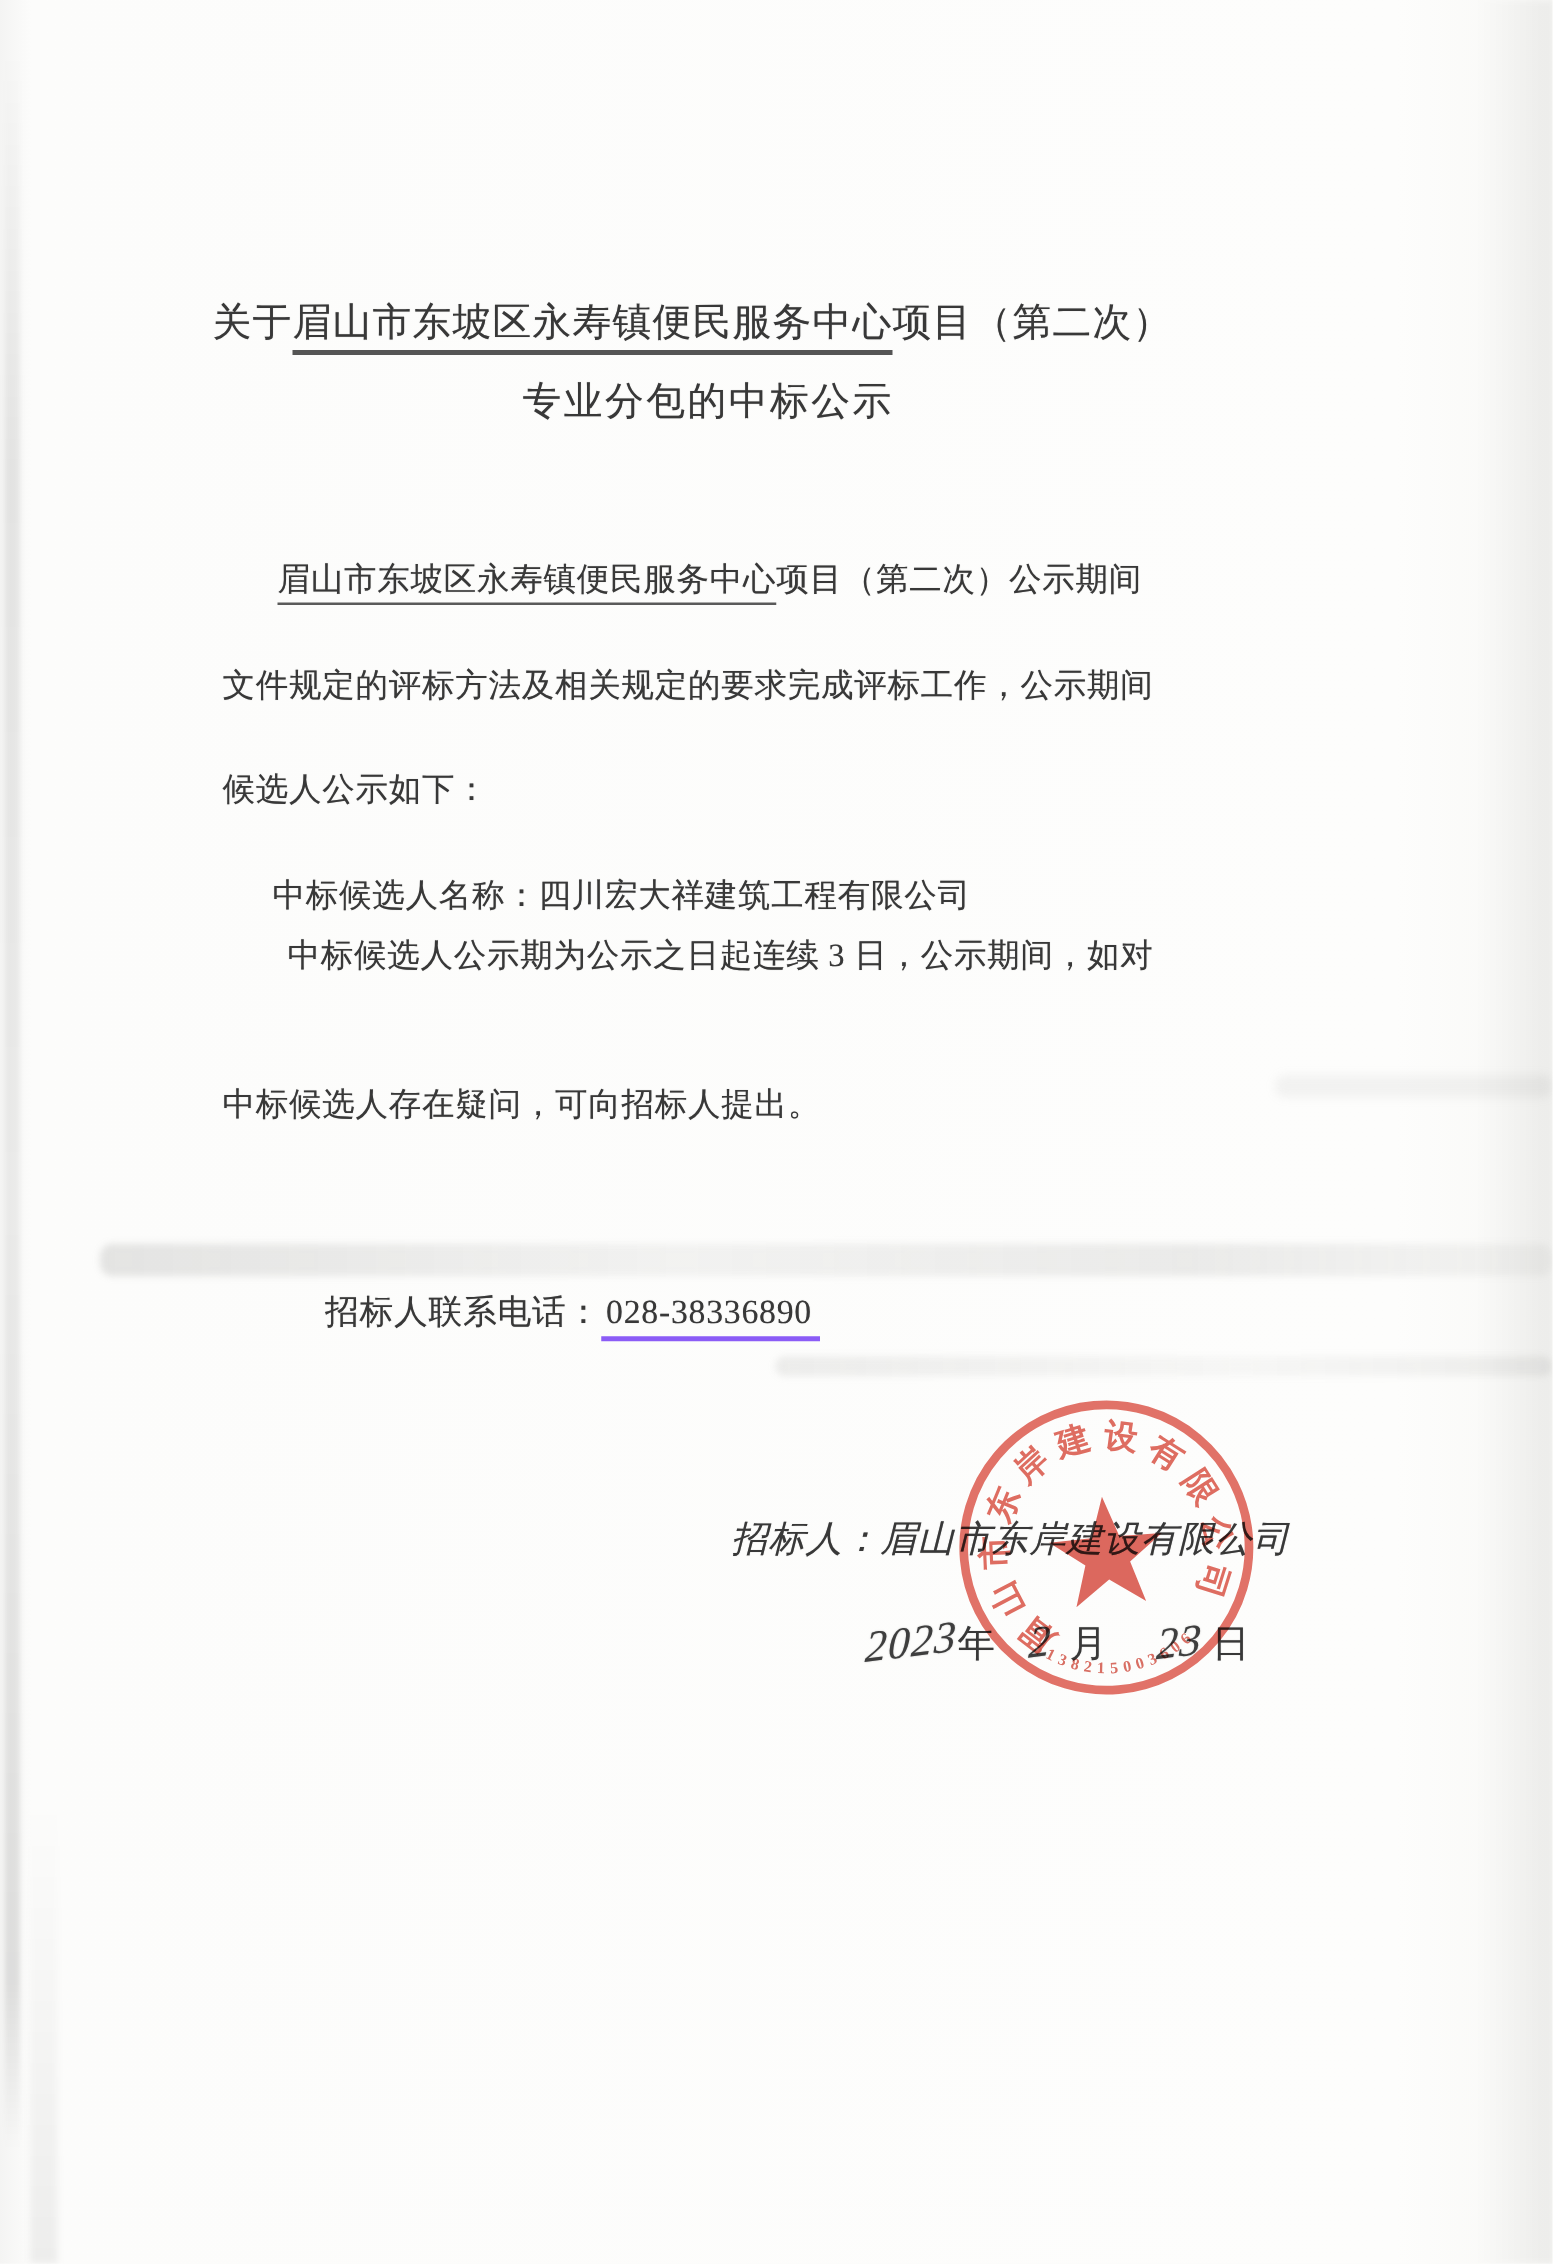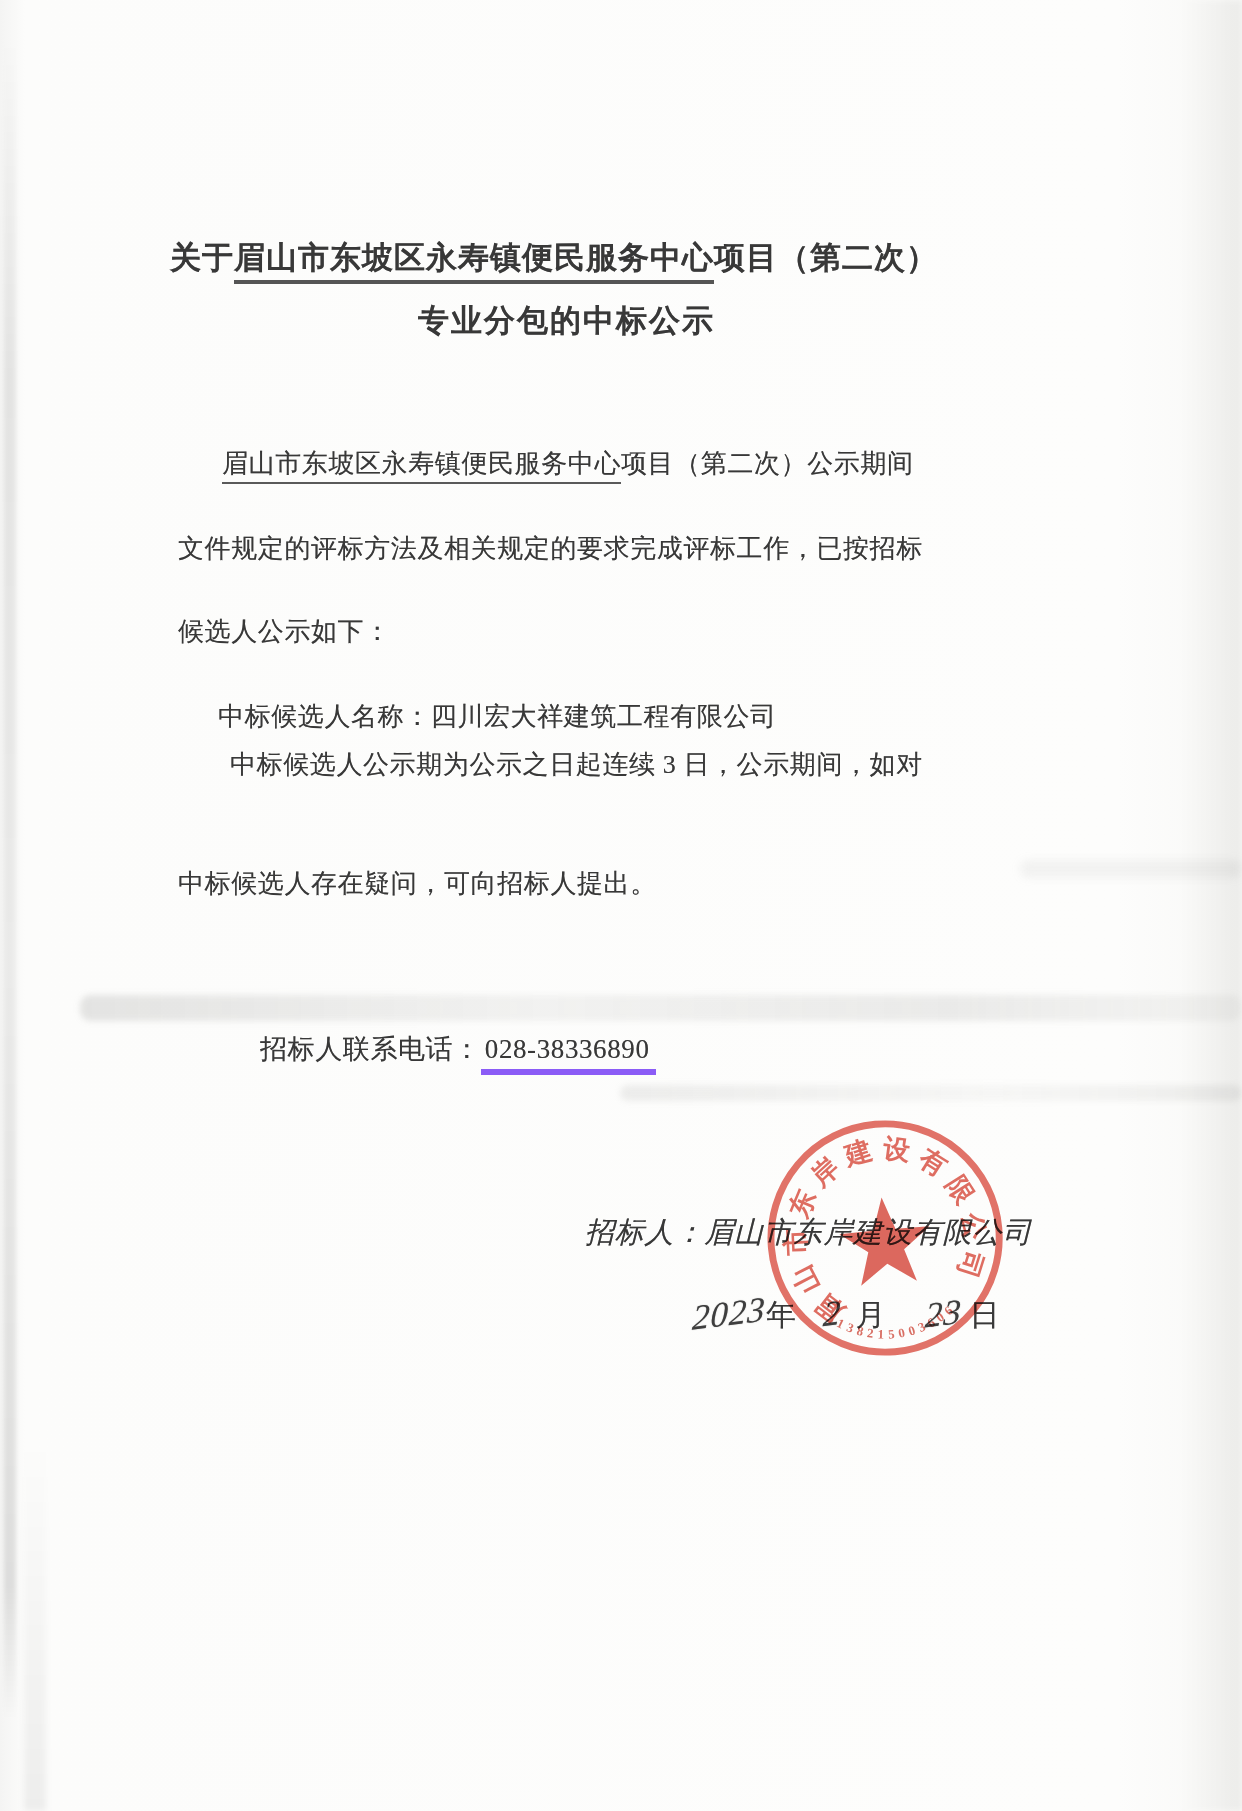--- a/index.html
+++ b/index.html
@@ -6,26 +6,26 @@
   body{
     width:1242px;height:1811px;position:relative;overflow:hidden;
     background:#fbfbfa;
     font-family:"Liberation Serif","DejaVu Serif",serif;
   }
   .page{position:absolute;inset:0;background:linear-gradient(90deg,#f4f4f3 0%,#fcfcfb 2%,#fdfdfc 90%,#f8f8f6 100%);}
   .line{
     position:absolute;white-space:nowrap;color:#383838;line-height:1.15;
     text-shadow:0 0 0.6px rgba(70,70,70,.55);
   }
-  .title-line{font-size:31px;font-weight:bold;letter-spacing:1px;}
+  .title-line{font-size:31px;font-weight:normal;letter-spacing:1px;}
   .body-line{font-size:26px;letter-spacing:0.6px;}
   .sig-line{font-size:29px;letter-spacing:0.8px;font-style:italic;}
   .uline-title{border-bottom:4px solid #555;padding-bottom:5px;}
   .uline-body{border-bottom:2px solid #5a5a5a;padding-bottom:4px;}
-  .uline-phone{border-bottom:6px solid #8b5cf6;padding:0 6px 5px 4px;}
+  .uline-phone{border-bottom:4px solid #8b5cf6;padding:0 6px 5px 4px;}
   .date-line{font-size:30px;letter-spacing:1px;display:flex;align-items:baseline;}
   .hand{
     font-style:italic;font-size:35px;color:#3e3e3e;display:inline-block;
     transform:rotate(-7deg) skewX(-10deg);text-shadow:0 0 1px rgba(60,60,60,.5);
   }
   .seal{
     position:absolute;left:756px;top:1108px;width:258px;height:258px;
     mix-blend-mode:multiply;opacity:.9;transform:rotate(-5deg);
   }
   .seal text{font-family:"Liberation Serif","DejaVu Serif",serif;}
@@ -49,21 +49,21 @@
   <span>关于</span><span class="uline-title">眉山市东坡区永寿镇便民服务中心</span><span>项目（第二次）</span>
 </div>
 <div class="line title-line" style="left:418px;top:303px;letter-spacing:2px;">
   <span>专业分包的中标公示</span>
 </div>
 
 <div class="line body-line" style="left:222px;top:449px;">
   <span class="uline-body">眉山市东坡区永寿镇便民服务中心</span><span>项目（第二次）公示期间</span>
 </div>
 <div class="line body-line" style="left:178px;top:534px;">
-  <span>文件规定的评标方法及相关规定的要求完成评标工作，已按招标</span>
+  <span>文件规定的评标方法及相关规定的要求完成评标工作，公示期间</span>
 </div>
 <div class="line body-line" style="left:178px;top:617px;">
   <span>候选人公示如下：</span>
 </div>
 
 <div class="line body-line" style="left:218px;top:702px;">
   <span>中标候选人名称：</span><span>四川宏大祥建筑工程有限公司</span>
 </div>
 
 <div class="line body-line" style="left:230px;top:750px;">

